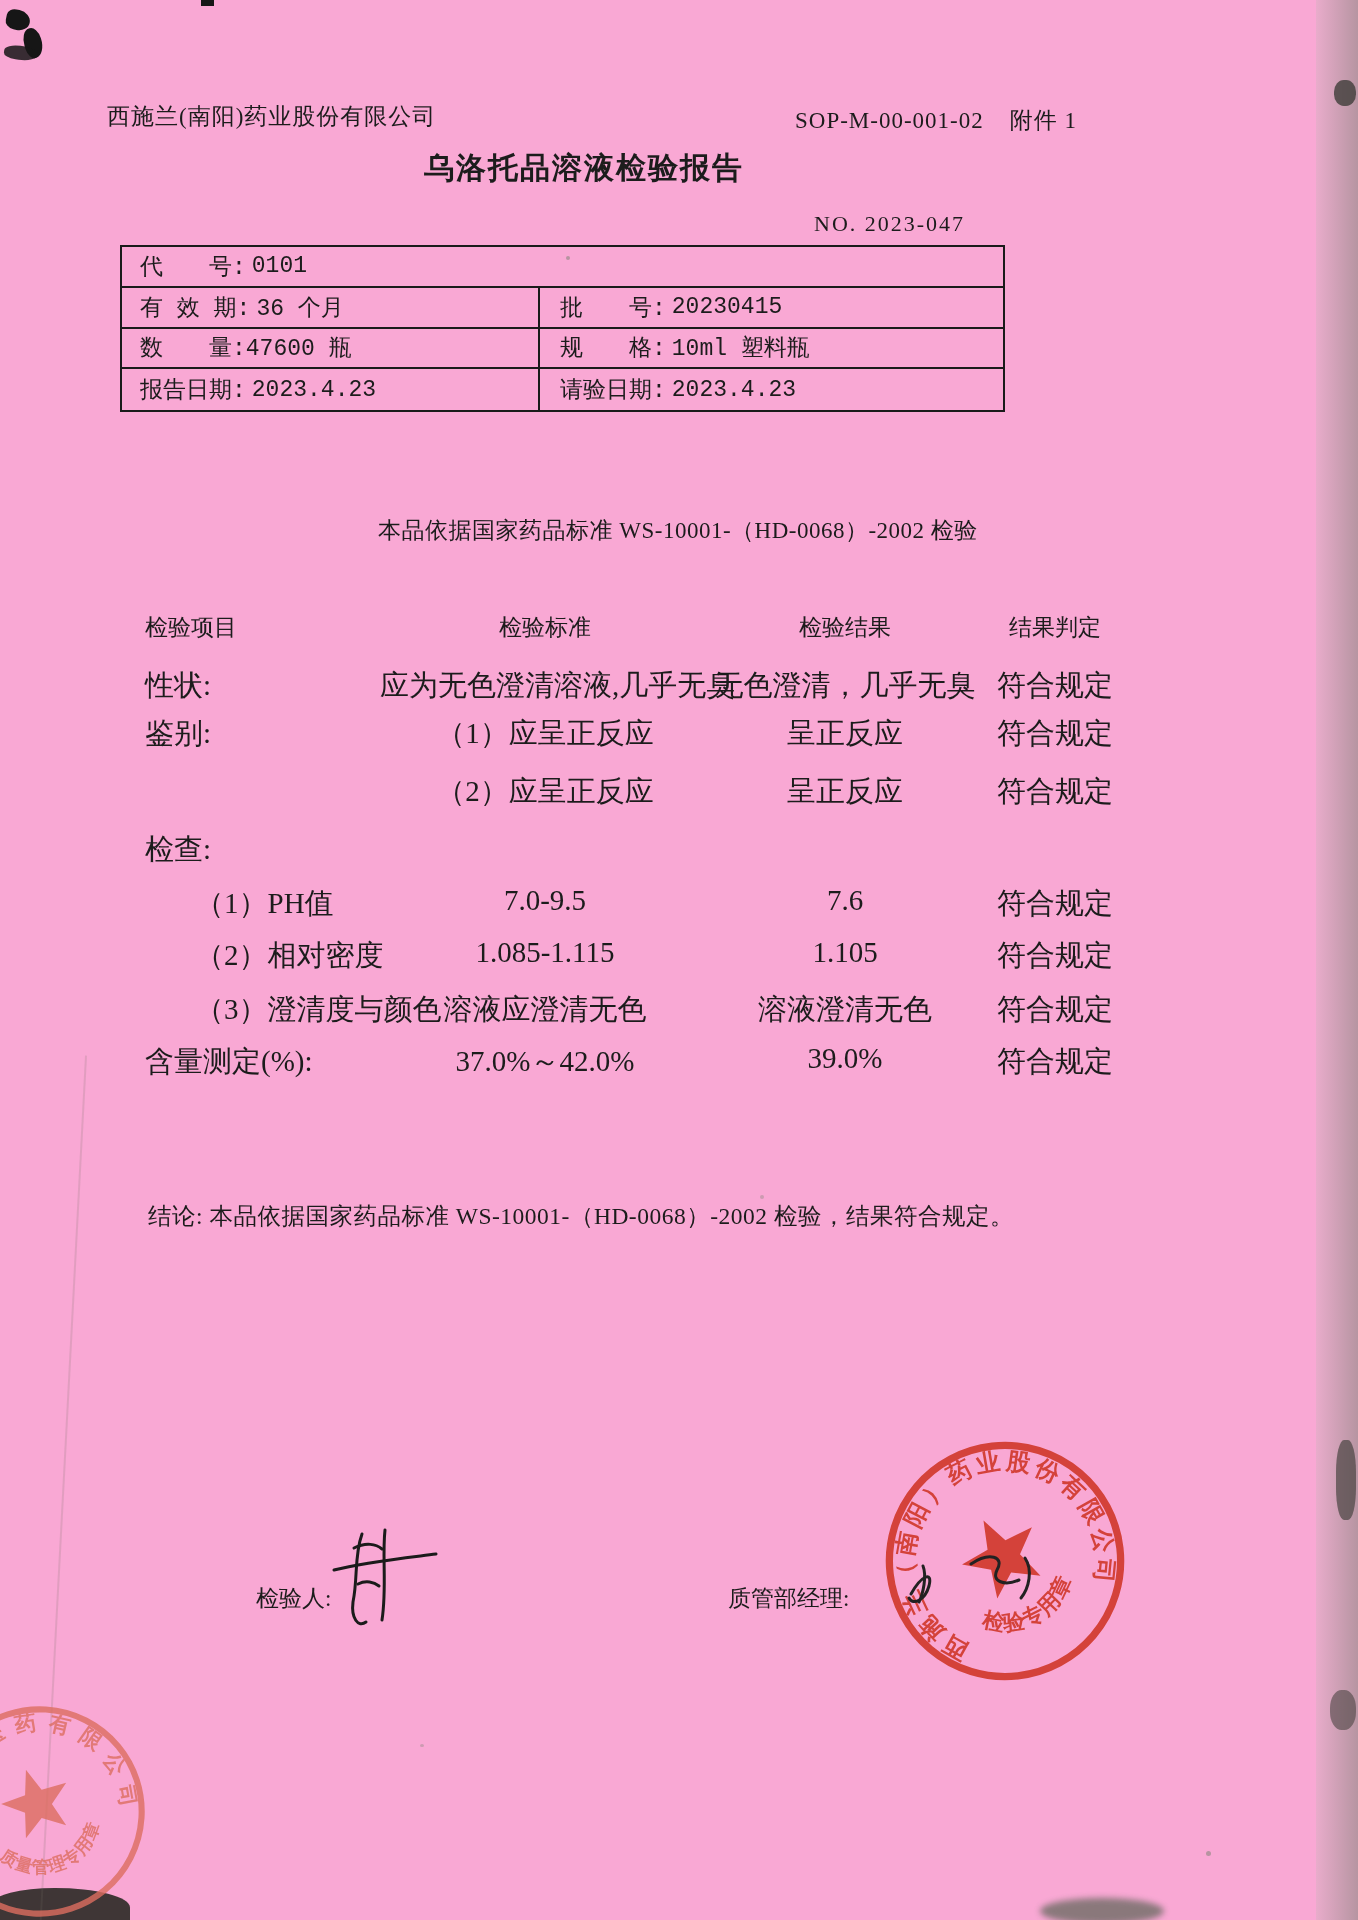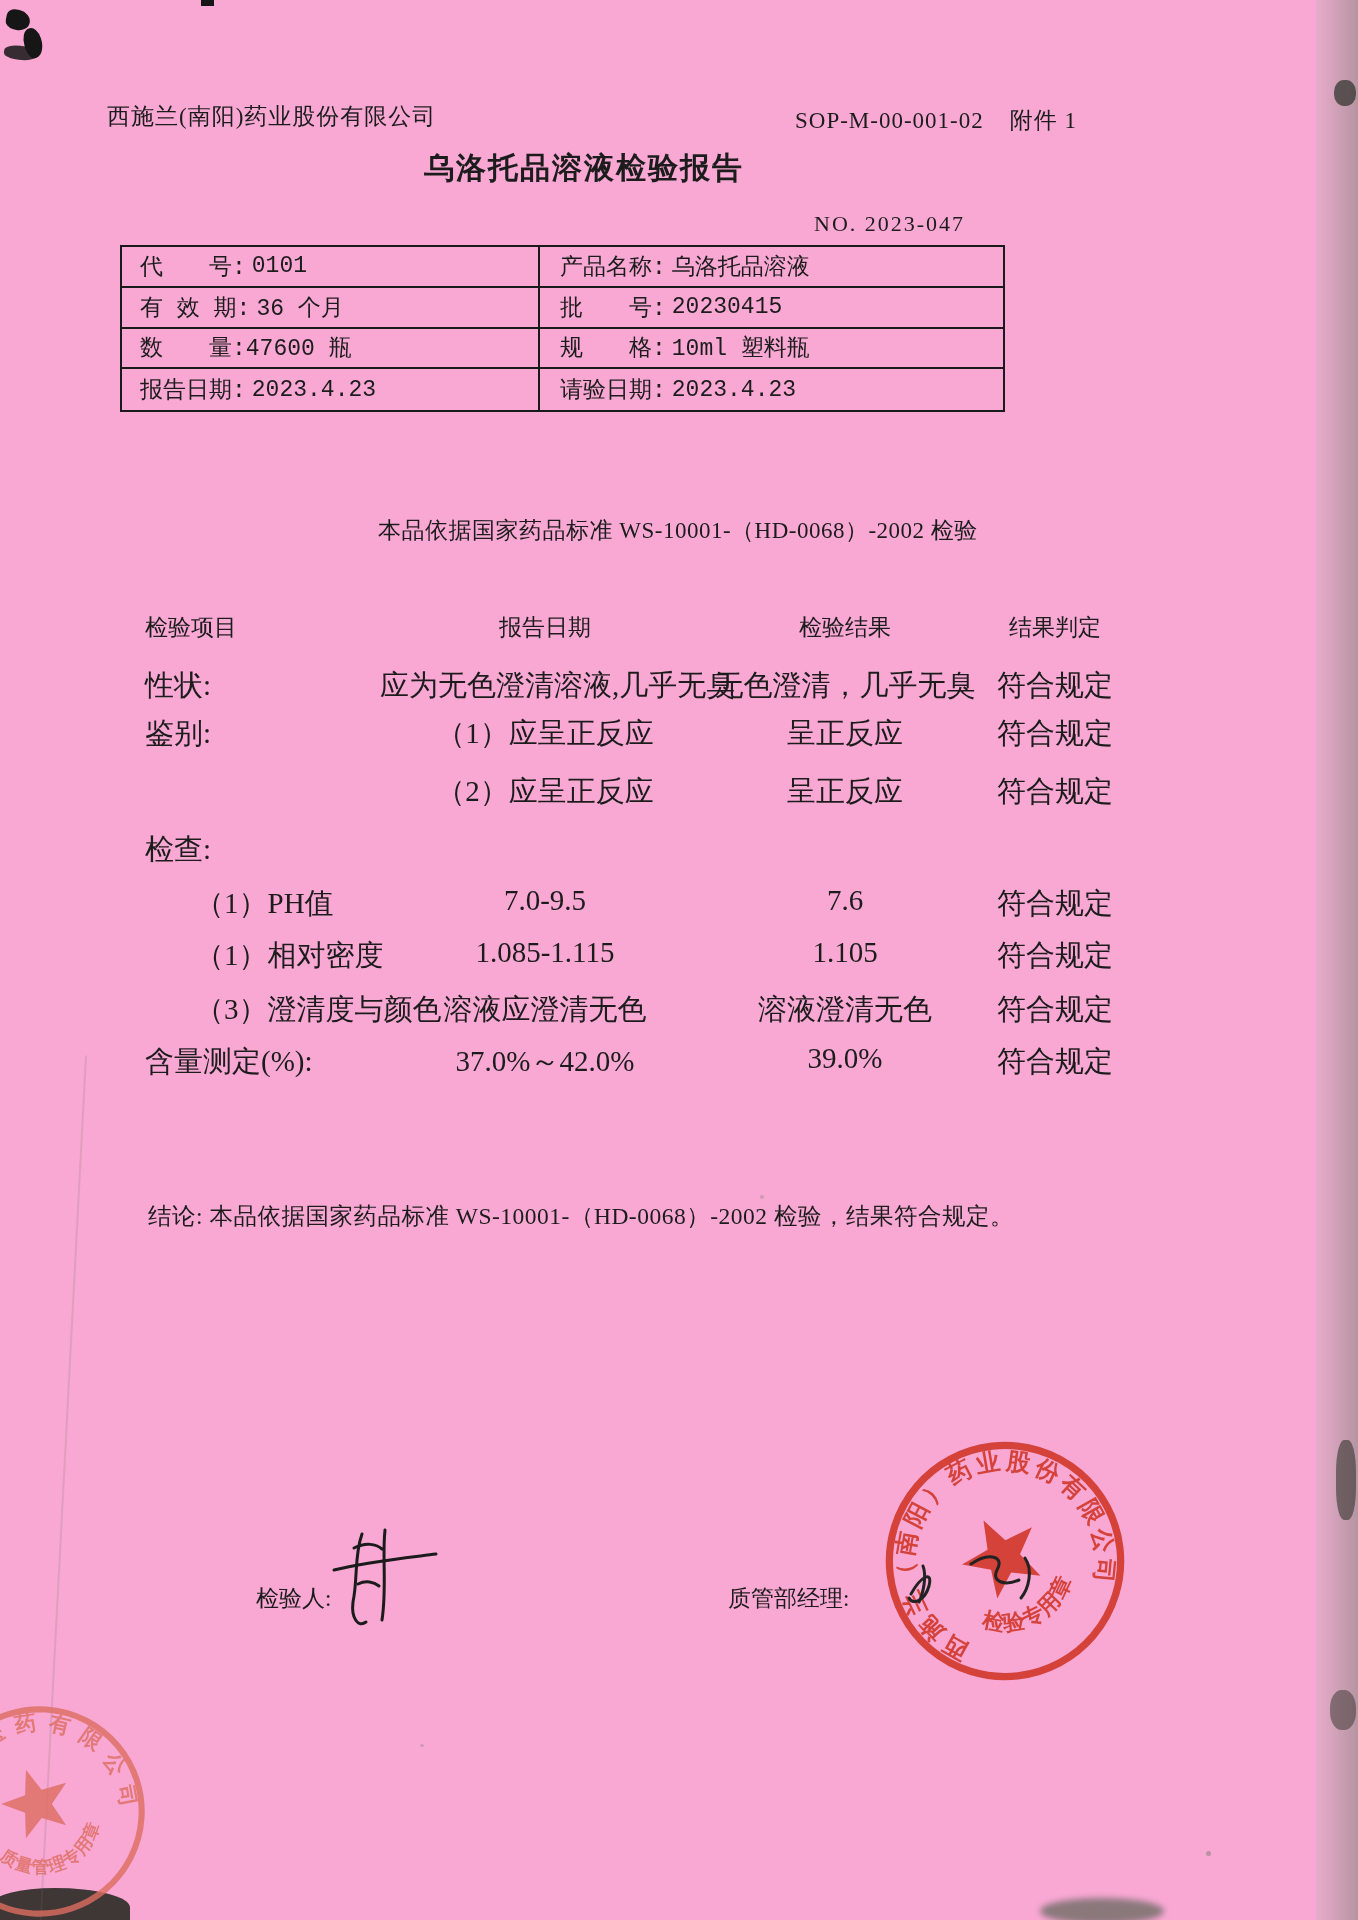--- a/index.html
+++ b/index.html
@@ -104,24 +104,20 @@
   </div>
   <div class="abs title">乌洛托品溶液检验报告</div>
   <div class="abs report-no">NO. 2023-047</div>
 
   <div class="abs info-table">
     <div class="irow">
       <div class="icell">
           <span>代　　号:</span>
           <span class="ival">0101</span>
         </div>
-      <div class="icell rightcell">
-          <span>产品名称:</span>
-          <span class="ival">乌洛托品溶液</span>
-        </div>
     </div>
     <div class="irow">
       <div class="icell">
           <span>有 效 期:</span>
           <span class="ival">36 个月</span>
         </div>
       <div class="icell rightcell">
           <span>批　　号:</span>
           <span class="ival">20230415</span>
         </div>
@@ -145,21 +141,21 @@
           <span>请验日期:</span>
           <span class="ival">2023.4.23</span>
         </div>
     </div>
   </div>
 
   <div class="abs std-line">本品依据国家药品标准 WS-10001-（HD-0068）-2002 检验</div>
 
   <div class="abs rrow rhead" style="top:612px;">
     <div class="c1">检验项目</div>
-    <div class="c2">报告日期</div>
+    <div class="c2">检验标准</div>
     <div class="c3">检验结果</div>
     <div class="c4">结果判定</div>
   </div>
   <div class="abs rrow" style="top:666px;">
     <div class="c1">性状:</div>
     <div class="c2">应为无色澄清溶液,几乎无臭</div>
     <div class="c3">无色澄清，几乎无臭</div>
     <div class="c4">符合规定</div>
   </div>
   <div class="abs rrow" style="top:714px;">
@@ -180,21 +176,21 @@
     <div class="c3"></div>
     <div class="c4"></div>
   </div>
   <div class="abs rrow sub" style="top:884px;">
     <div class="c1">（1）PH值</div>
     <div class="c2">7.0-9.5</div>
     <div class="c3">7.6</div>
     <div class="c4">符合规定</div>
   </div>
   <div class="abs rrow sub" style="top:936px;">
-    <div class="c1">（1）相对密度</div>
+    <div class="c1">（2）相对密度</div>
     <div class="c2">1.085-1.115</div>
     <div class="c3">1.105</div>
     <div class="c4">符合规定</div>
   </div>
   <div class="abs rrow sub" style="top:990px;">
     <div class="c1">（3）澄清度与颜色</div>
     <div class="c2">溶液应澄清无色</div>
     <div class="c3">溶液澄清无色</div>
     <div class="c4">符合规定</div>
   </div>

